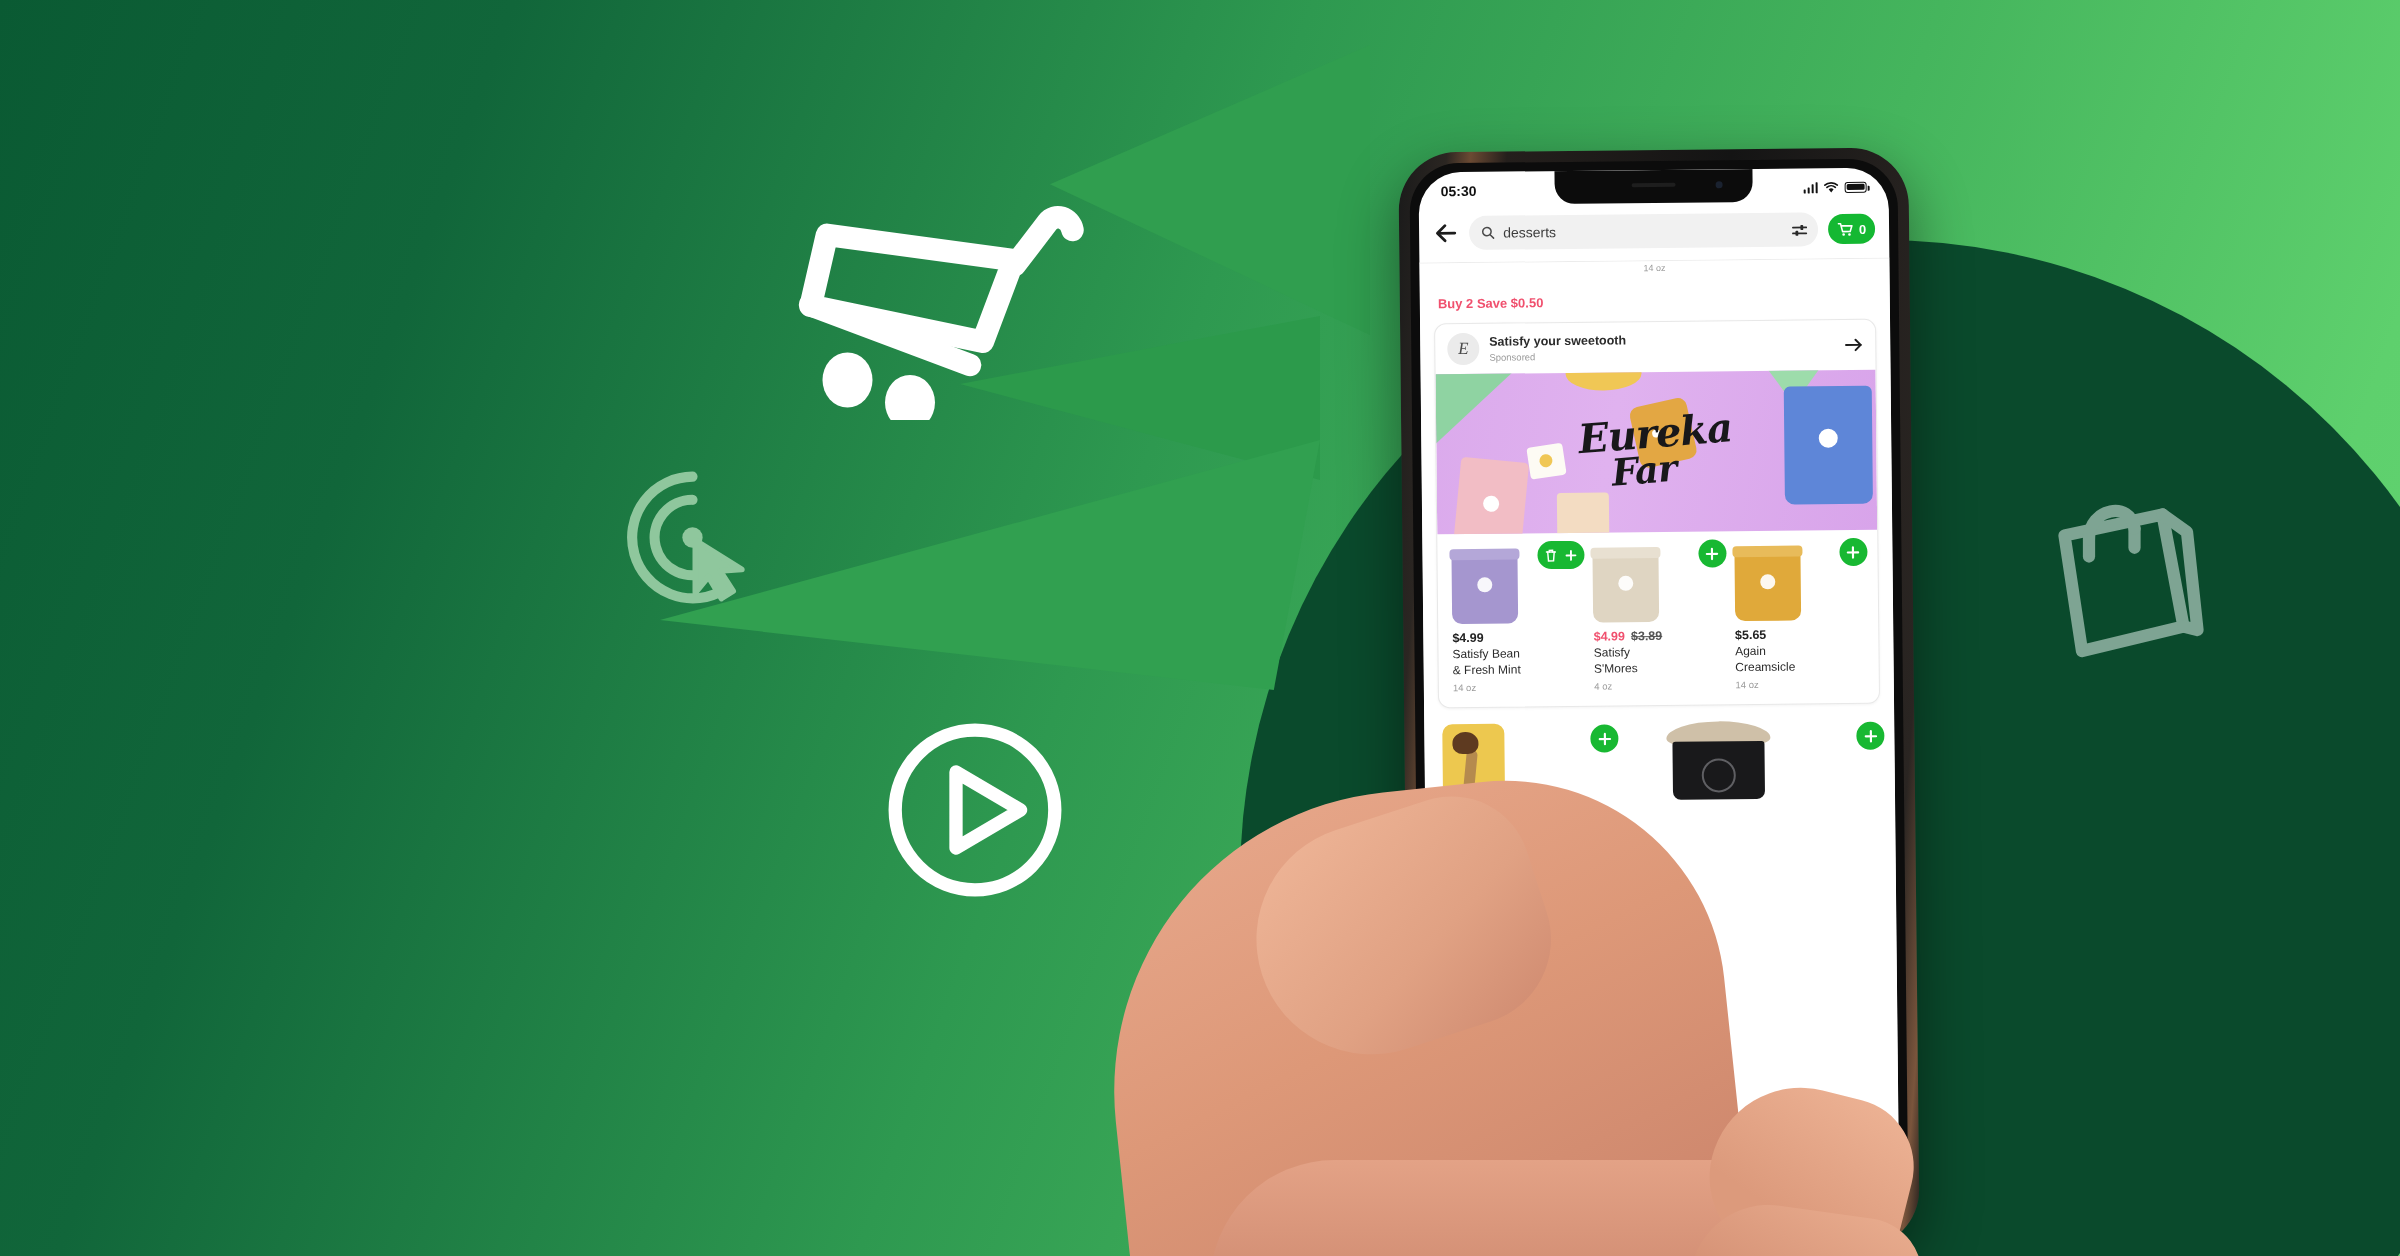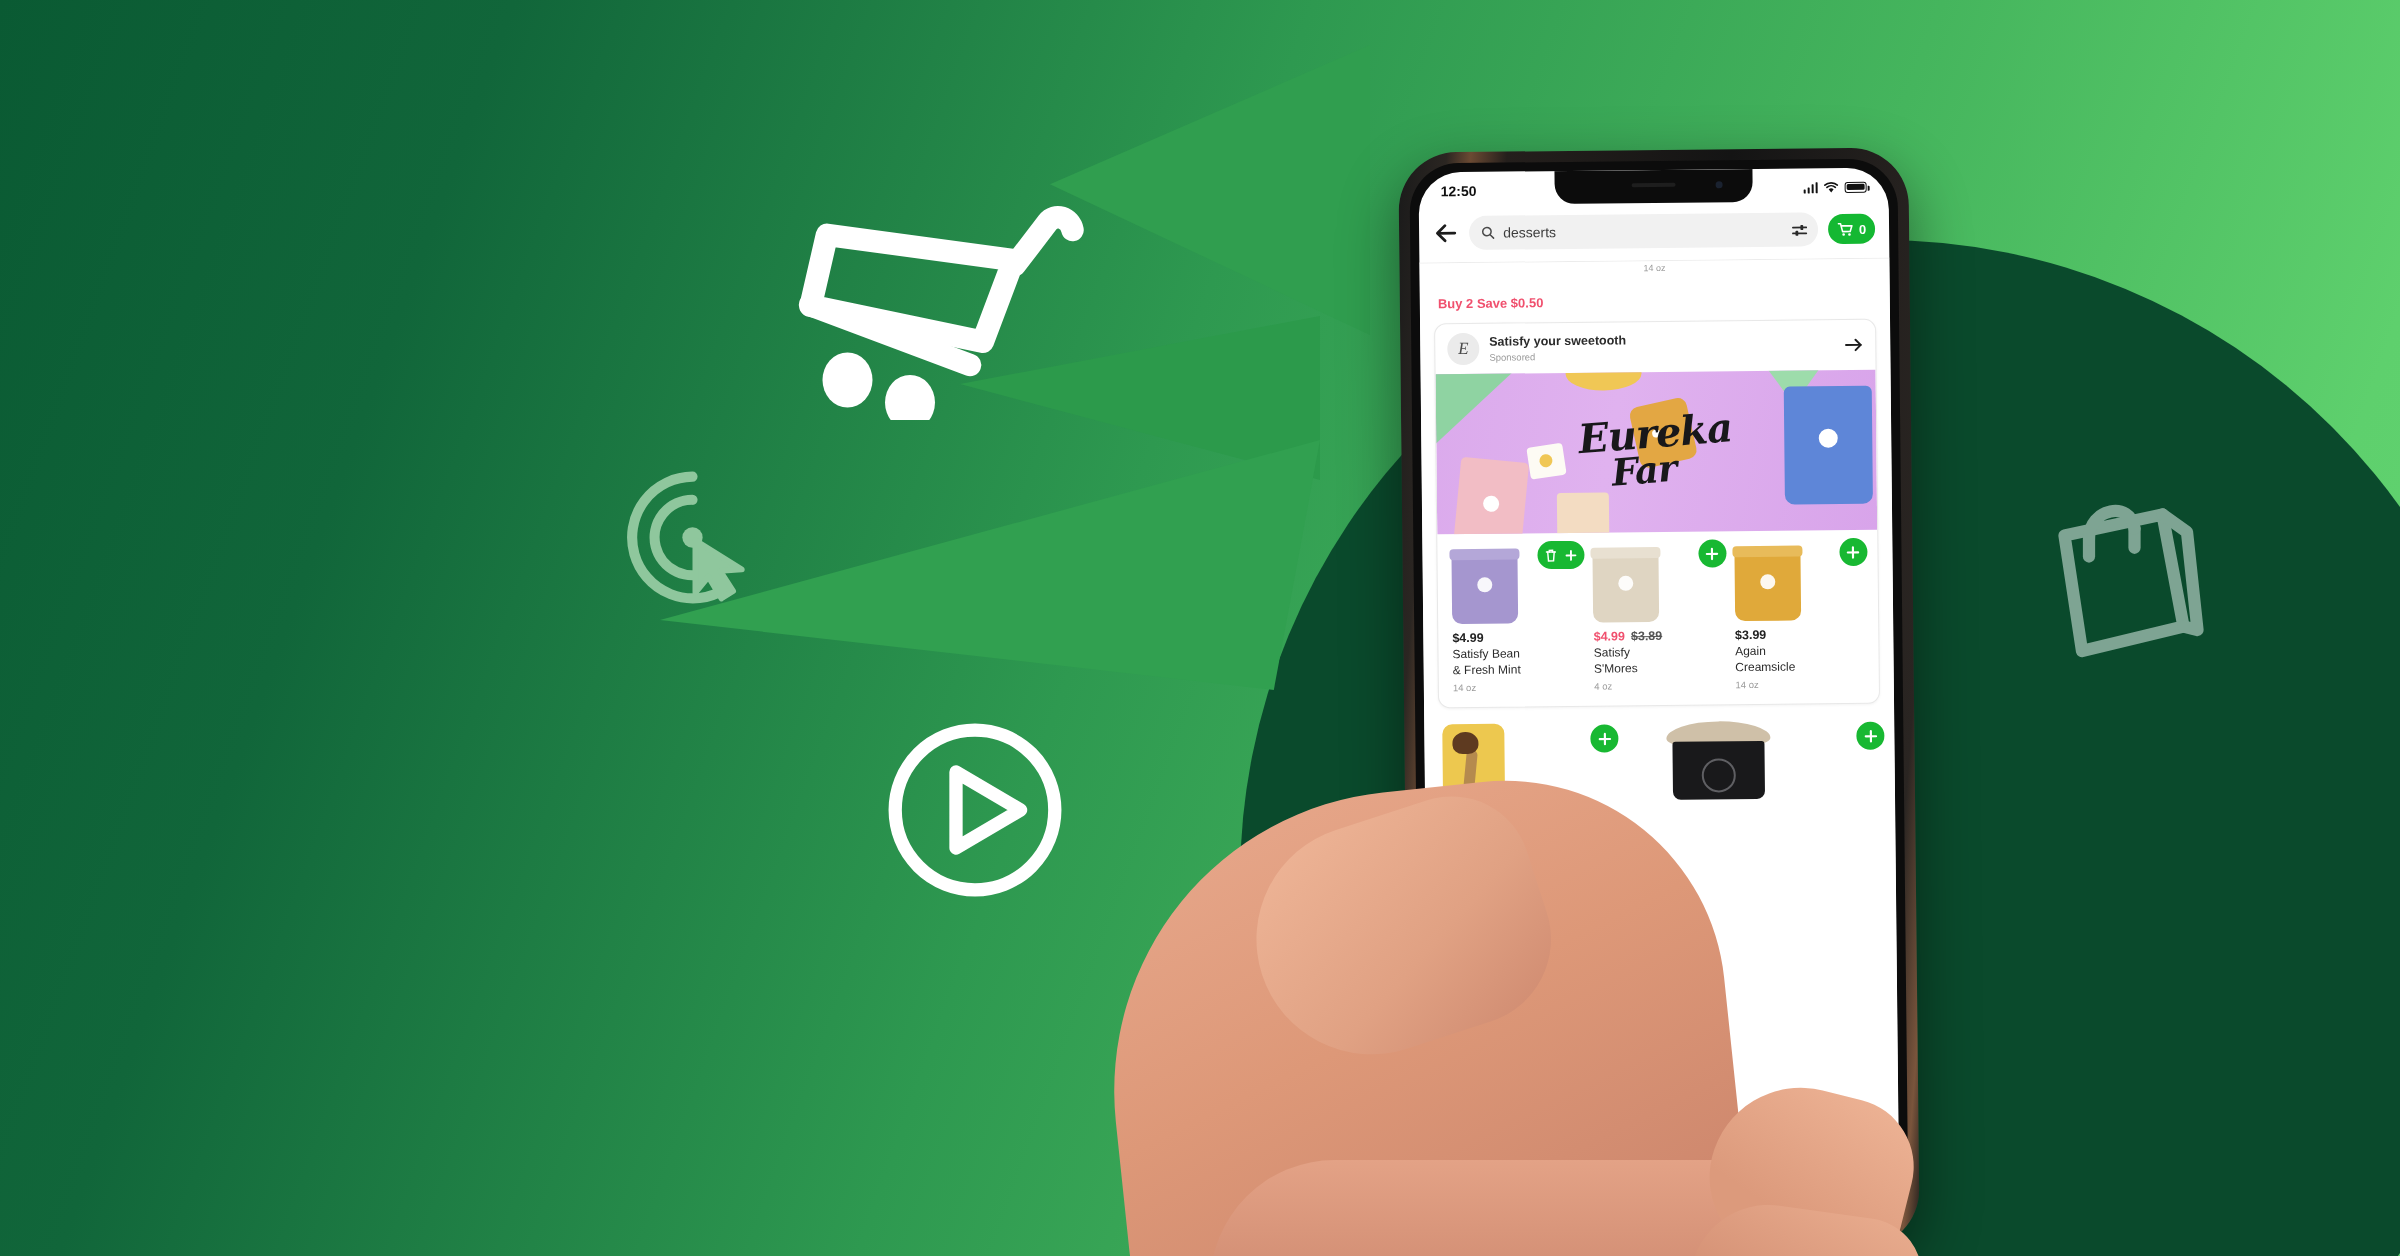--- a/index.html
+++ b/index.html
@@ -362,21 +362,21 @@
   <div class="phone-frame"></div>
   <div class="phone-inner">
     <div class="screen">
 
       <div class="notch">
         <div class="notch-speaker"></div>
         <div class="notch-cam"></div>
       </div>
 
       <div class="statusbar">
-        <span>12:50</span>
+        <span>05:30</span>
         <span class="status-right">
           <span class="bars">
               <i></i>
               <i></i>
               <i></i>
               <i></i>
             </span>
           <svg width="15" height="11" viewBox="0 0 16 12">
             <path d="M8 11.2 L5.3 7.8 a4.4 4.4 0 0 1 5.4 0 Z" fill="#111"></path>
             <path d="M1.2 3.2 a10.5 10.5 0 0 1 13.6 0" fill="none" stroke="#111" stroke-width="1.8" stroke-linecap="round"></path>
@@ -518,21 +518,21 @@
                 <div class="addbtn">
                   <svg viewBox="0 0 16 16">
                     <g stroke="#fff" stroke-width="2.3" stroke-linecap="round">
                       <path d="M8 2.5 V13.5"></path>
                         <path d="M2.5 8 H13.5"></path>
                     </g>
                   </svg>
                 </div>
               </div>
               <div class="price">
-                <span>$3.99</span>
+                <span>$5.65</span>
               </div>
               <div class="pname">
                 <span>Again</span><br>
                 <span>Creamsicle</span>
               </div>
               <div class="psize">14 oz</div>
             </div>
 
           </div>
         </div>

